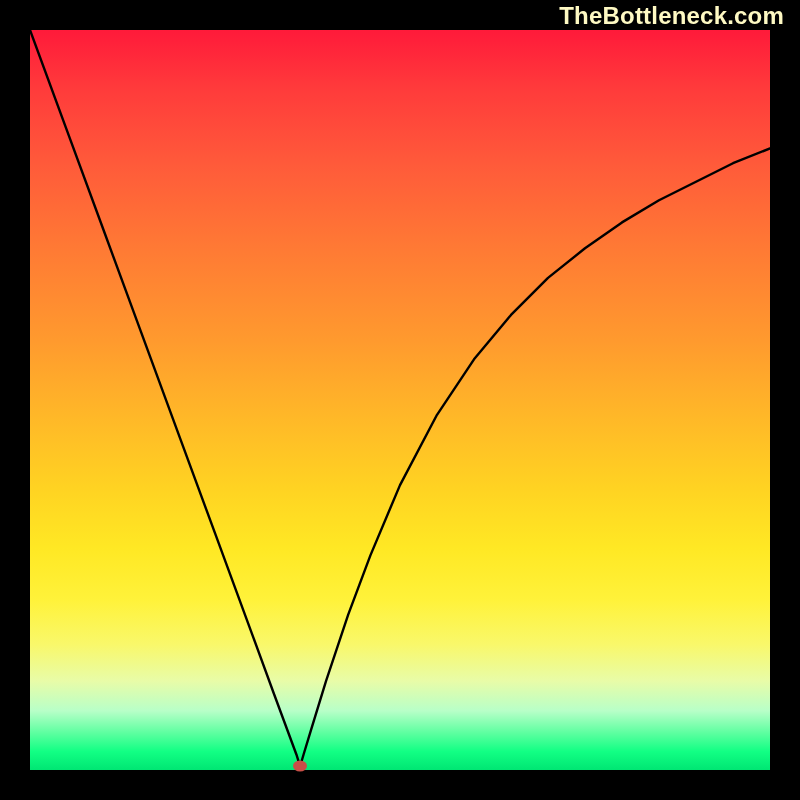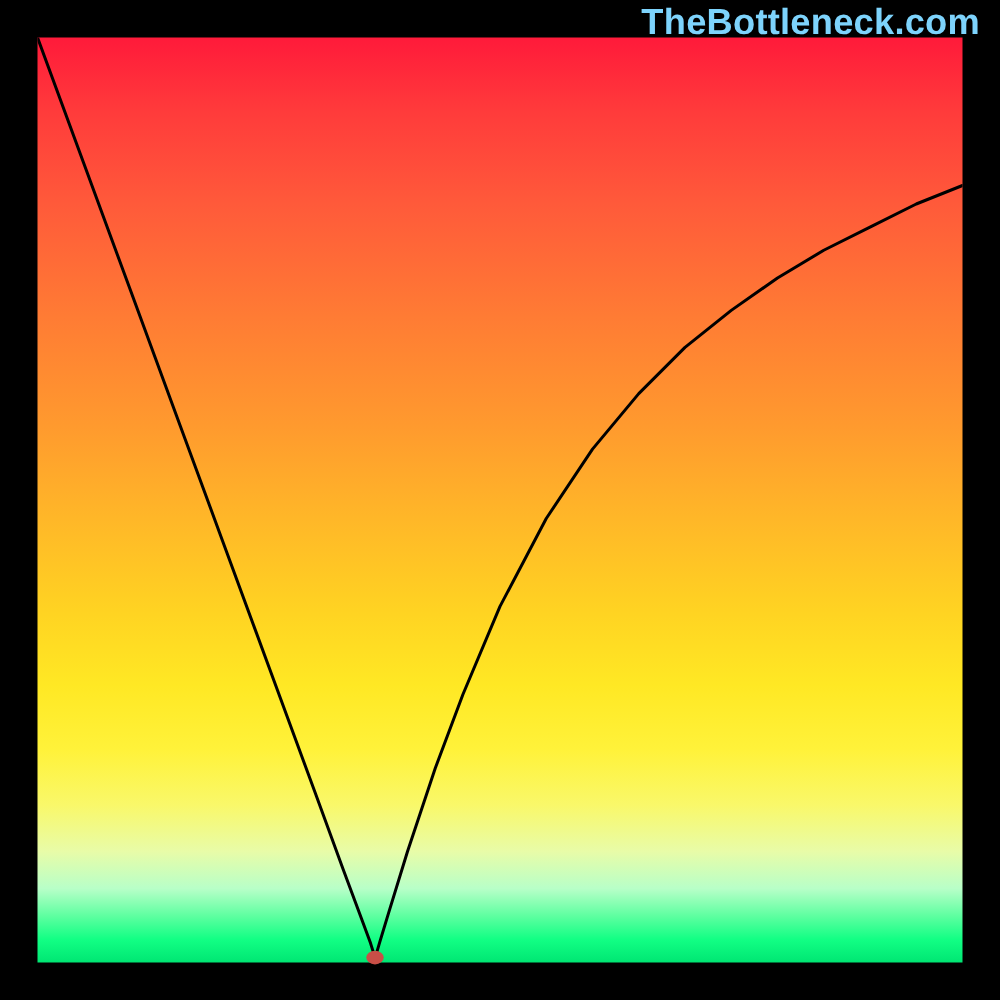--- a/index.html
+++ b/index.html
@@ -8,23 +8,23 @@
     position: relative;
     width: 800px;
     height: 800px;
     background: #000;
   }
   .watermark {
     position: absolute;
     top: 2px;
     right: 16px;
     font-family: Arial, Helvetica, sans-serif;
-    font-size: 29px;
+    font-size: 24px;
     font-weight: 600;
-    color: #7dd3fc;
+    color: #fef9c3;
     letter-spacing: 0.2px;
     z-index: 5;
   }
   .plot {
     position: absolute;
     left: 30px;
     top: 30px;
     width: 740px;
     height: 740px;
     background: linear-gradient(

